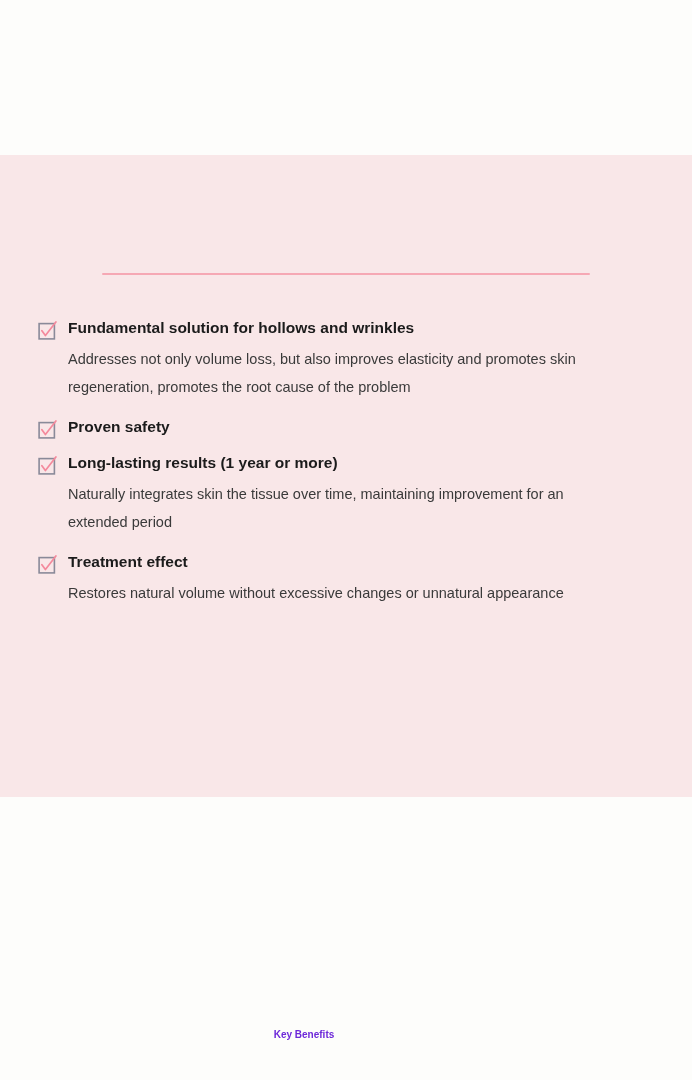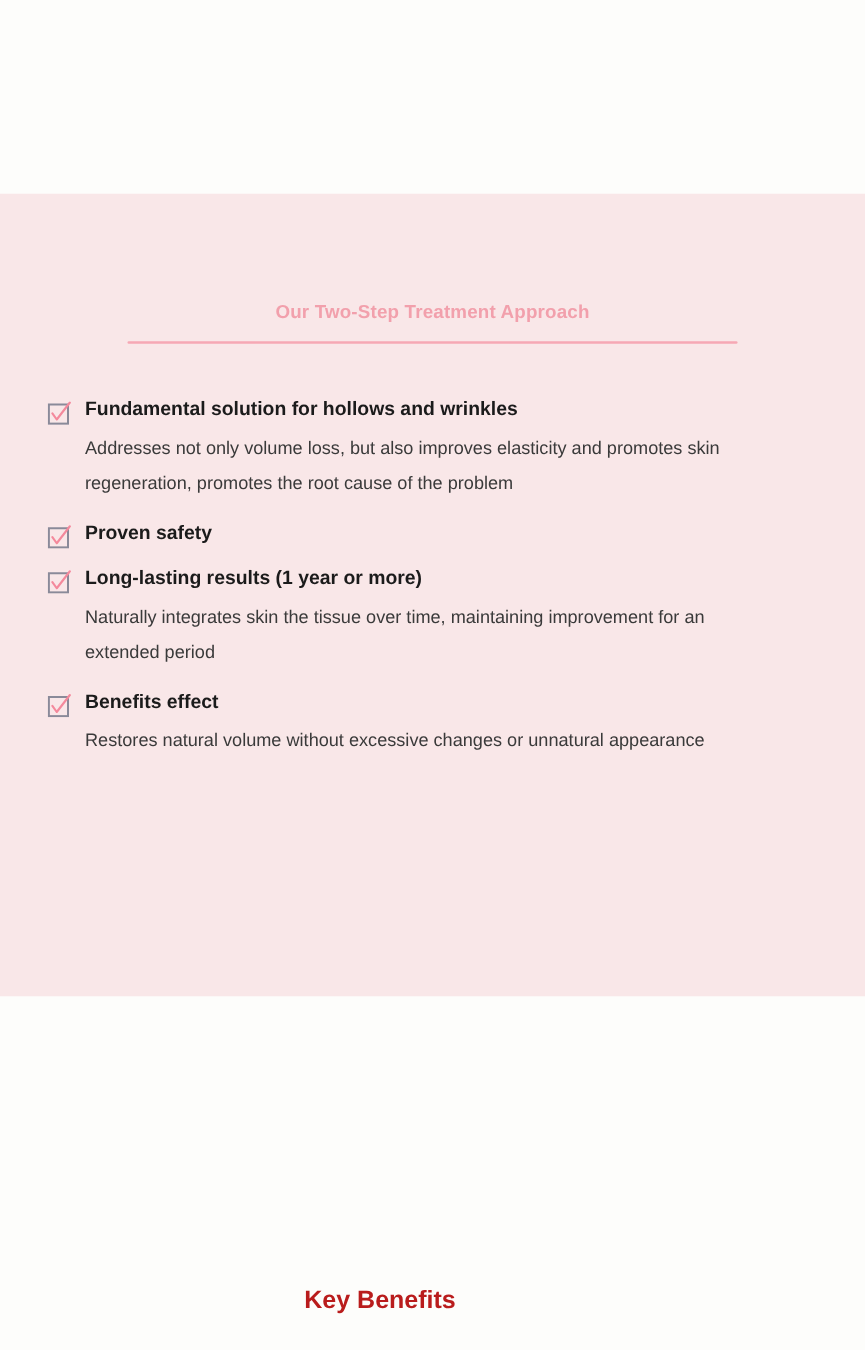--- a/index.html
+++ b/index.html
@@ -90,31 +90,30 @@
     max-width: 615px;
   }
 
   
   .footer-caption {
     position: absolute;
     left: 0;
     top: 1029px;
     width: 608px;
     text-align: center;
-    font-size: 20px;
+    font-size: 10px;
     font-weight: bold;
-    color: #b91c1c;
+    color: #6d28d9;
   }
 </style>
 </head>
 <body>
 
 <div class="panel">
 
-  <div class="panel-title">Our Two-Step Treatment Approach</div>
 
   <div class="title-divider"></div>
 
   <div class="benefits">
 
     <div class="benefit-item">
       <span class="check-icon">
         <svg viewBox="0 0 19 19" width="19" height="19" xmlns="http://www.w3.org/2000/svg">
           <rect x="1.1" y="2.6" width="15.3" height="15.3" fill="none" stroke="#8a8a99" stroke-width="1.6"></rect>
           <path d="M3.9 9.7 L7.4 14.6 L17.9 1.0" fill="none" stroke="#f4899c" stroke-width="1.7" stroke-linecap="round" stroke-linejoin="round"></path>
@@ -145,20 +144,20 @@
       <p class="benefit-body">Naturally integrates skin the tissue over time, maintaining improvement for an extended period</p>
     </div>
 
     <div class="benefit-item">
       <span class="check-icon">
         <svg viewBox="0 0 19 19" width="19" height="19" xmlns="http://www.w3.org/2000/svg">
           <rect x="1.1" y="2.6" width="15.3" height="15.3" fill="none" stroke="#8a8a99" stroke-width="1.6"></rect>
           <path d="M3.9 9.7 L7.4 14.6 L17.9 1.0" fill="none" stroke="#f4899c" stroke-width="1.7" stroke-linecap="round" stroke-linejoin="round"></path>
         </svg>
       </span>
-      <p class="benefit-heading">Benefits effect</p>
+      <p class="benefit-heading">Treatment effect</p>
       <p class="benefit-body">Restores natural volume without excessive changes or unnatural appearance</p>
     </div>
 
   </div>
 </div>
 
 <div class="footer-caption">Key Benefits</div>
 
 </body></html>

